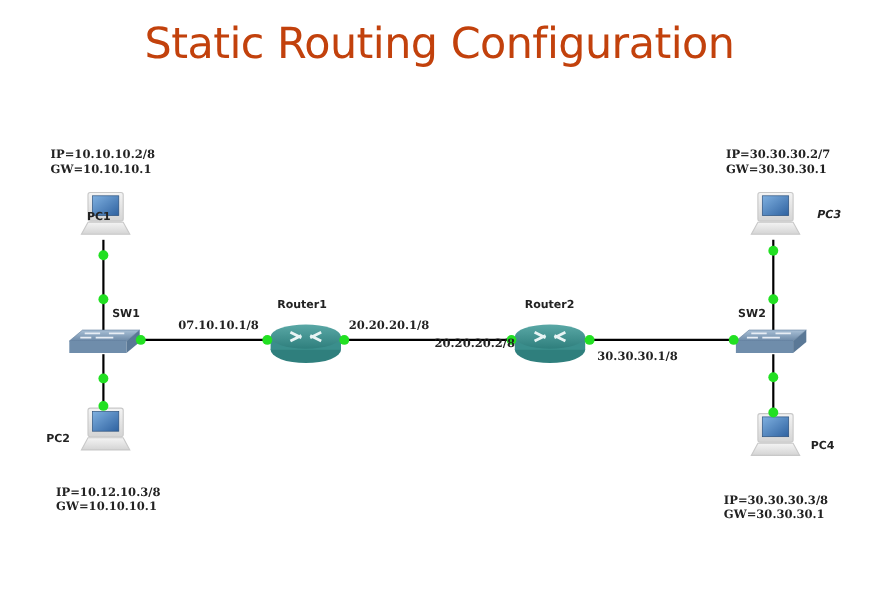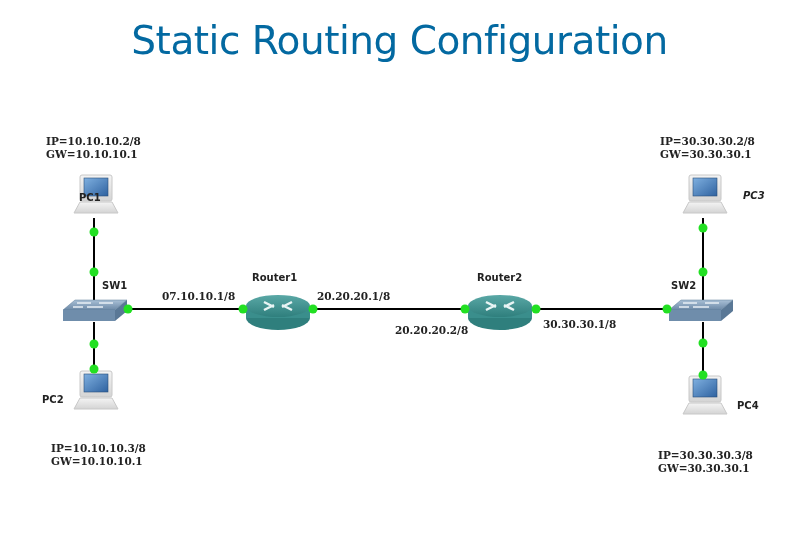--- a/index.html
+++ b/index.html
@@ -1,17 +1,17 @@
 <!DOCTYPE html>
 <html><head>
 <meta charset="utf-8">
 <style>
   html,body{margin:0;padding:0;background:#fff;}
   body{width:799px;height:536px;position:relative;overflow:hidden;font-family:"Liberation Sans",sans-serif;}
-  .title{position:absolute;left:0;top:18px;width:799px;text-align:center;font-family:"DejaVu Sans",sans-serif;font-size:39px;color:#0369a1;letter-spacing:-0.5px;}
+  .title{position:absolute;left:0;top:18px;width:799px;text-align:center;font-family:"DejaVu Sans",sans-serif;font-size:39px;color:#c2410c;letter-spacing:-0.5px;}
   svg{position:absolute;left:0;top:0;}
   .lbl{position:absolute;font-family:"DejaVu Serif",serif;font-weight:bold;font-size:10.5px;color:#222;white-space:nowrap;line-height:13px;}
   .name{position:absolute;font-family:"DejaVu Sans",sans-serif;font-weight:bold;font-size:10px;color:#222;white-space:nowrap;}
 </style>
 </head>
 <body>
 
 <div class="title">Static Routing Configuration</div>
 
 <svg width="799" height="536">
@@ -88,32 +88,32 @@
   </g>
 </svg>
 
 <div class="lbl" style="left:46px;top:135px;">IP=10.10.10.2/8</div>
 <div class="lbl" style="left:46px;top:148px;">GW=10.10.10.1</div>
 <div class="name" style="left:40px;top:192px;margin-left:39px;">PC1</div>
 
 <div class="name" style="left:102px;top:280px;">SW1</div>
 
 <div class="name" style="left:42px;top:394px;">PC2</div>
-<div class="lbl" style="left:51px;top:442px;">IP=10.10.10.3/8</div>
+<div class="lbl" style="left:51px;top:442px;">IP=10.12.10.3/8</div>
 <div class="lbl" style="left:51px;top:455px;">GW=10.10.10.1</div>
 
 <div class="name" style="left:252px;top:272px;">Router1</div>
 <div class="lbl" style="left:162px;top:290px;">07.10.10.1/8</div>
 <div class="lbl" style="left:317px;top:290px;">20.20.20.1/8</div>
 
 <div class="name" style="left:477px;top:272px;">Router2</div>
-<div class="lbl" style="left:395px;top:324px;">20.20.20.2/8</div>
+<div class="lbl" style="left:395px;top:306px;">20.20.20.2/8</div>
 <div class="lbl" style="left:543px;top:318px;text-align:center;">30.30.30.1/8</div>
 
 <div class="name" style="left:671px;top:280px;">SW2</div>
 
-<div class="lbl" style="left:660px;top:135px;">IP=30.30.30.2/8</div>
+<div class="lbl" style="left:660px;top:135px;">IP=30.30.30.2/7</div>
 <div class="lbl" style="left:660px;top:148px;">GW=30.30.30.1</div>
 <div class="name" style="left:743px;top:190px;font-style:italic;">PC3</div>
 
 <div class="name" style="left:737px;top:400px;">PC4</div>
 <div class="lbl" style="left:658px;top:449px;">IP=30.30.30.3/8</div>
 <div class="lbl" style="left:658px;top:462px;">GW=30.30.30.1</div>
 
 </body></html>

